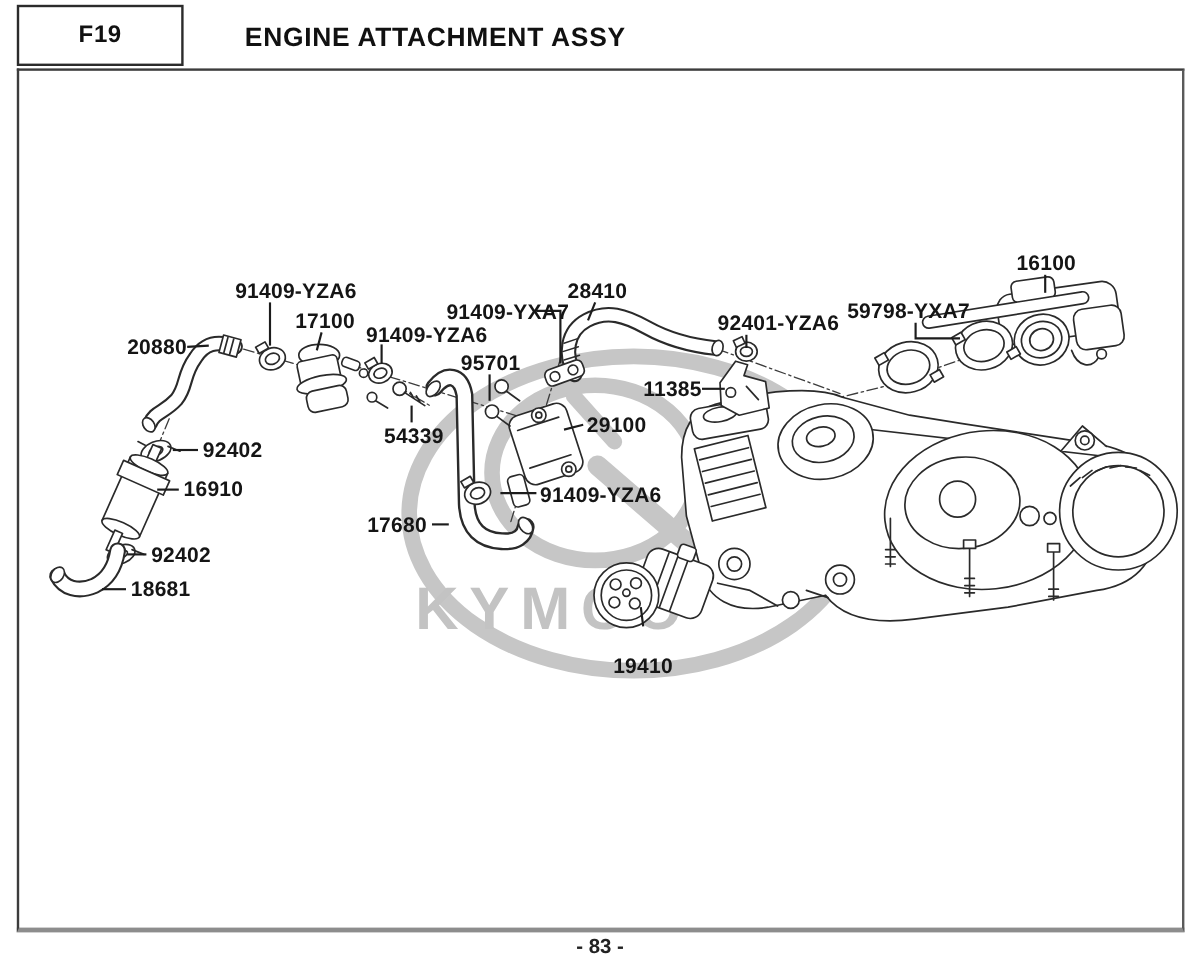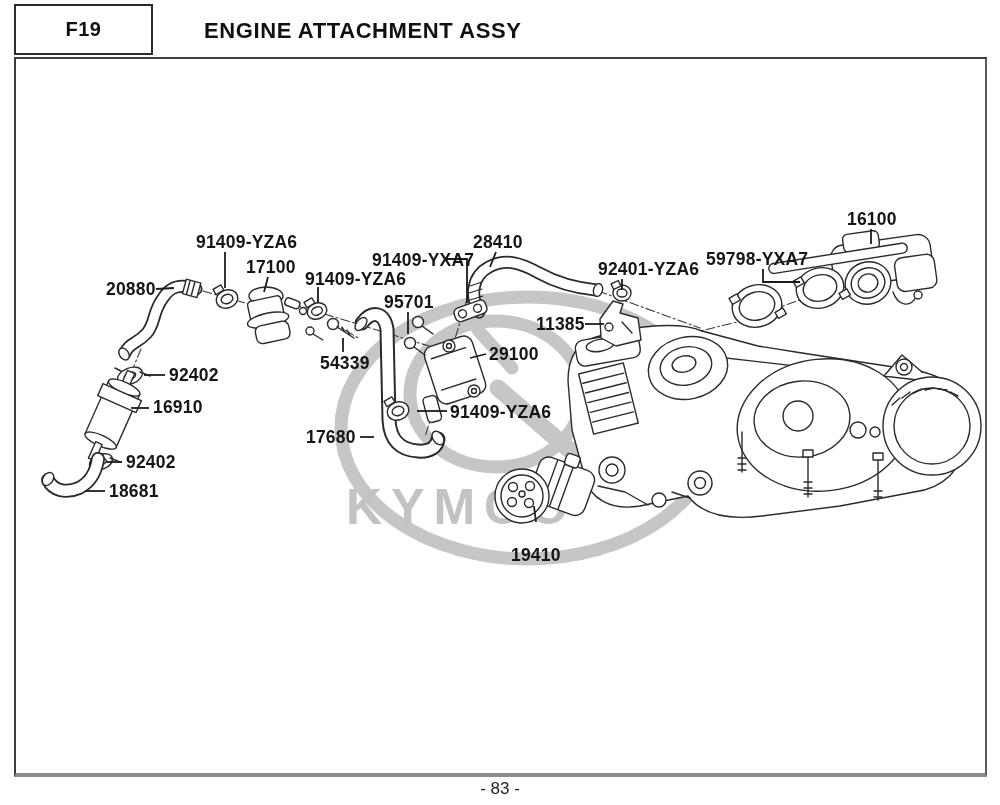--- a/index.html
+++ b/index.html
@@ -16,21 +16,21 @@
   #frame{position:absolute;left:14px;top:57px;width:973px;height:720px;box-sizing:border-box;
          border-top:2px solid #3c3c3c;border-left:2px solid #3c3c3c;
          border-right:2px solid #5a5a5a;border-bottom:4px solid #8d8d8d;background:#fff;}
   
   svg.layer{position:absolute;left:0;top:0;width:1000px;height:805px;}
   
   .part-label{position:absolute;white-space:nowrap;font-size:17.5px;font-weight:bold;
               color:#151515;transform:translate(0,0);letter-spacing:.2px;}
   
   #pageno{position:absolute;left:0;top:779px;width:1000px;text-align:center;
-          font-size:17px;font-weight:normal;color:#222;}
+          font-size:17px;font-weight:bold;color:#222;}
   
   #wmtext{position:absolute;left:346px;top:478px;font-size:50px;font-weight:bold;
           letter-spacing:9px;color:#c3c3c3;font-family:"Liberation Sans",sans-serif;}
 </style>
 </head>
 <body>
 
 <div id="page">
 
   <div id="f19box">

